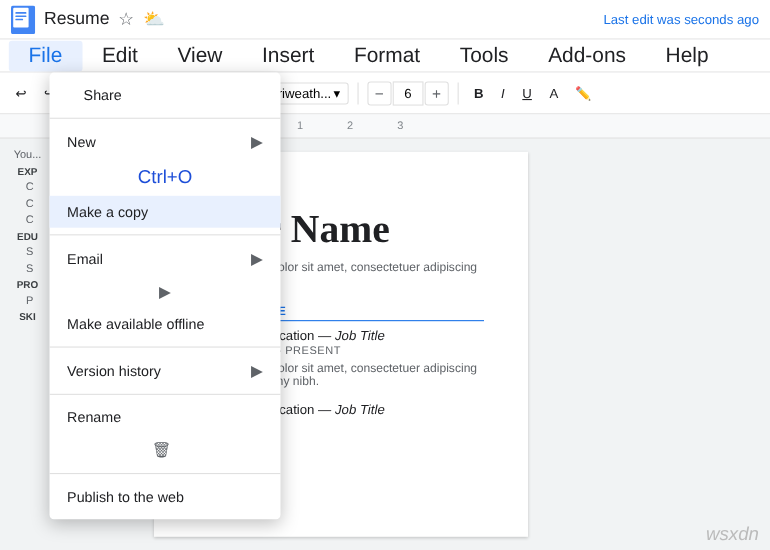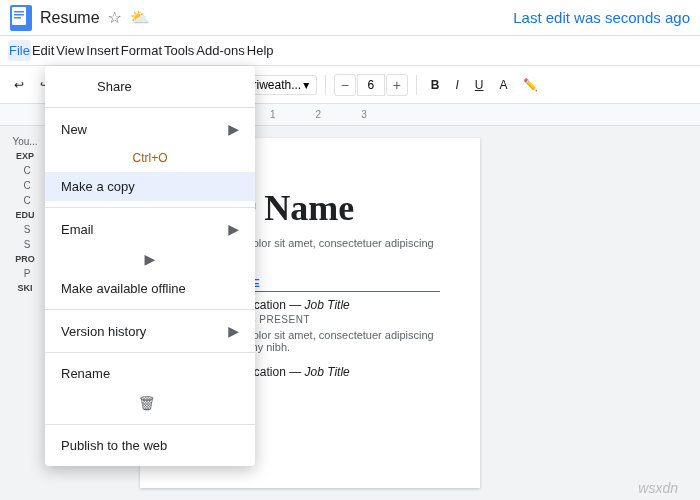--- a/index.html
+++ b/index.html
@@ -16,37 +16,37 @@
       justify-content: flex-end;
     }
     .doc-icon {
       width: 22px; height: 26px; margin-right: 8px;
       display: flex; align-items: center; justify-content: center;
     }
     .doc-icon svg { width: 22px; height: 26px; }
     .doc-title { font-size: 16px; color: #202124; margin-right: 8px; }
     .title-icons { display: flex; gap: 8px; align-items: center; color: #5f6368; }
     .title-icons span { font-size: 16px; cursor: pointer; }
-    .last-edit { margin-left: auto; font-size: 15px; color: #1a73e8; }
+    .last-edit { margin-left: auto; font-size: 12px; color: #1a73e8; }
 
     
     .menu-bar {
       background: #fff;
       display: flex;
       align-items: center;
       padding: 2px 8px;
       height: 30px;
       border-bottom: 1px solid #e0e0e0;
     }
     .menu-item {
-      padding: 3px 1px;
+      padding: 3px 18px;
       cursor: pointer;
       border-radius: 3px;
       color: #202124;
-      font-size: 13px;
+      font-size: 19px;
     }
     .menu-item.active { background: #e8f0fe; color: #1a73e8; }
 
     
     .toolbar {
       background: #fff;
       display: flex;
       align-items: center;
       padding: 4px 8px;
       height: 38px;
@@ -183,32 +183,31 @@
       align-items: center;
       padding: 7px 16px;
       cursor: pointer;
       color: #202124;
       font-size: 13px;
       position: relative;
       justify-content: center;
     }
     .dropdown-item.highlighted { background: #e8f0fe; }
     .dropdown-item .item-label { flex: 1; }
-    .dropdown-item .item-shortcut { color: #a16207; font-size: 12px; }
+    .dropdown-item .item-shortcut { color: #1d4ed8; font-size: 17px; }
     .dropdown-item .item-arrow { color: #5f6368; font-size: 14px; }
     .dropdown-item .item-icon { width: 20px; color: #5f6368; font-size: 14px; margin-right: 4px; }
     .dropdown-separator { height: 1px; background: #e0e0e0; margin: 6px 0; }
     .share-item {
       display: flex;
       align-items: center;
-      padding: 7px 12px;
+      padding: 7px 31px;
       cursor: pointer;
       color: #202124;
       font-size: 13px;
-      margin-left: 40px;
     }
 
     
     .outline-panel {
       width: 50px;
       background: #f1f3f4;
       padding: 8px 4px;
       font-size: 10px;
       color: #5f6368;
       overflow: hidden;
@@ -220,22 +219,22 @@
       border-radius: 2px;
       white-space: nowrap;
       overflow: hidden;
     }
     .outline-section { font-weight: bold; font-size: 9px; color: #3c4043; }
 
     
     .watermark {
       position: absolute;
       bottom: 4px;
-      right: 22px;
-      font-size: 14px;
+      right: 10px;
+      font-size: 17px;
       color: #bbb;
       font-style: italic;
       z-index: 5;
     }
   </style>
 </head>
 <body>
 
 <div class="title-bar">
   <div class="doc-icon">

